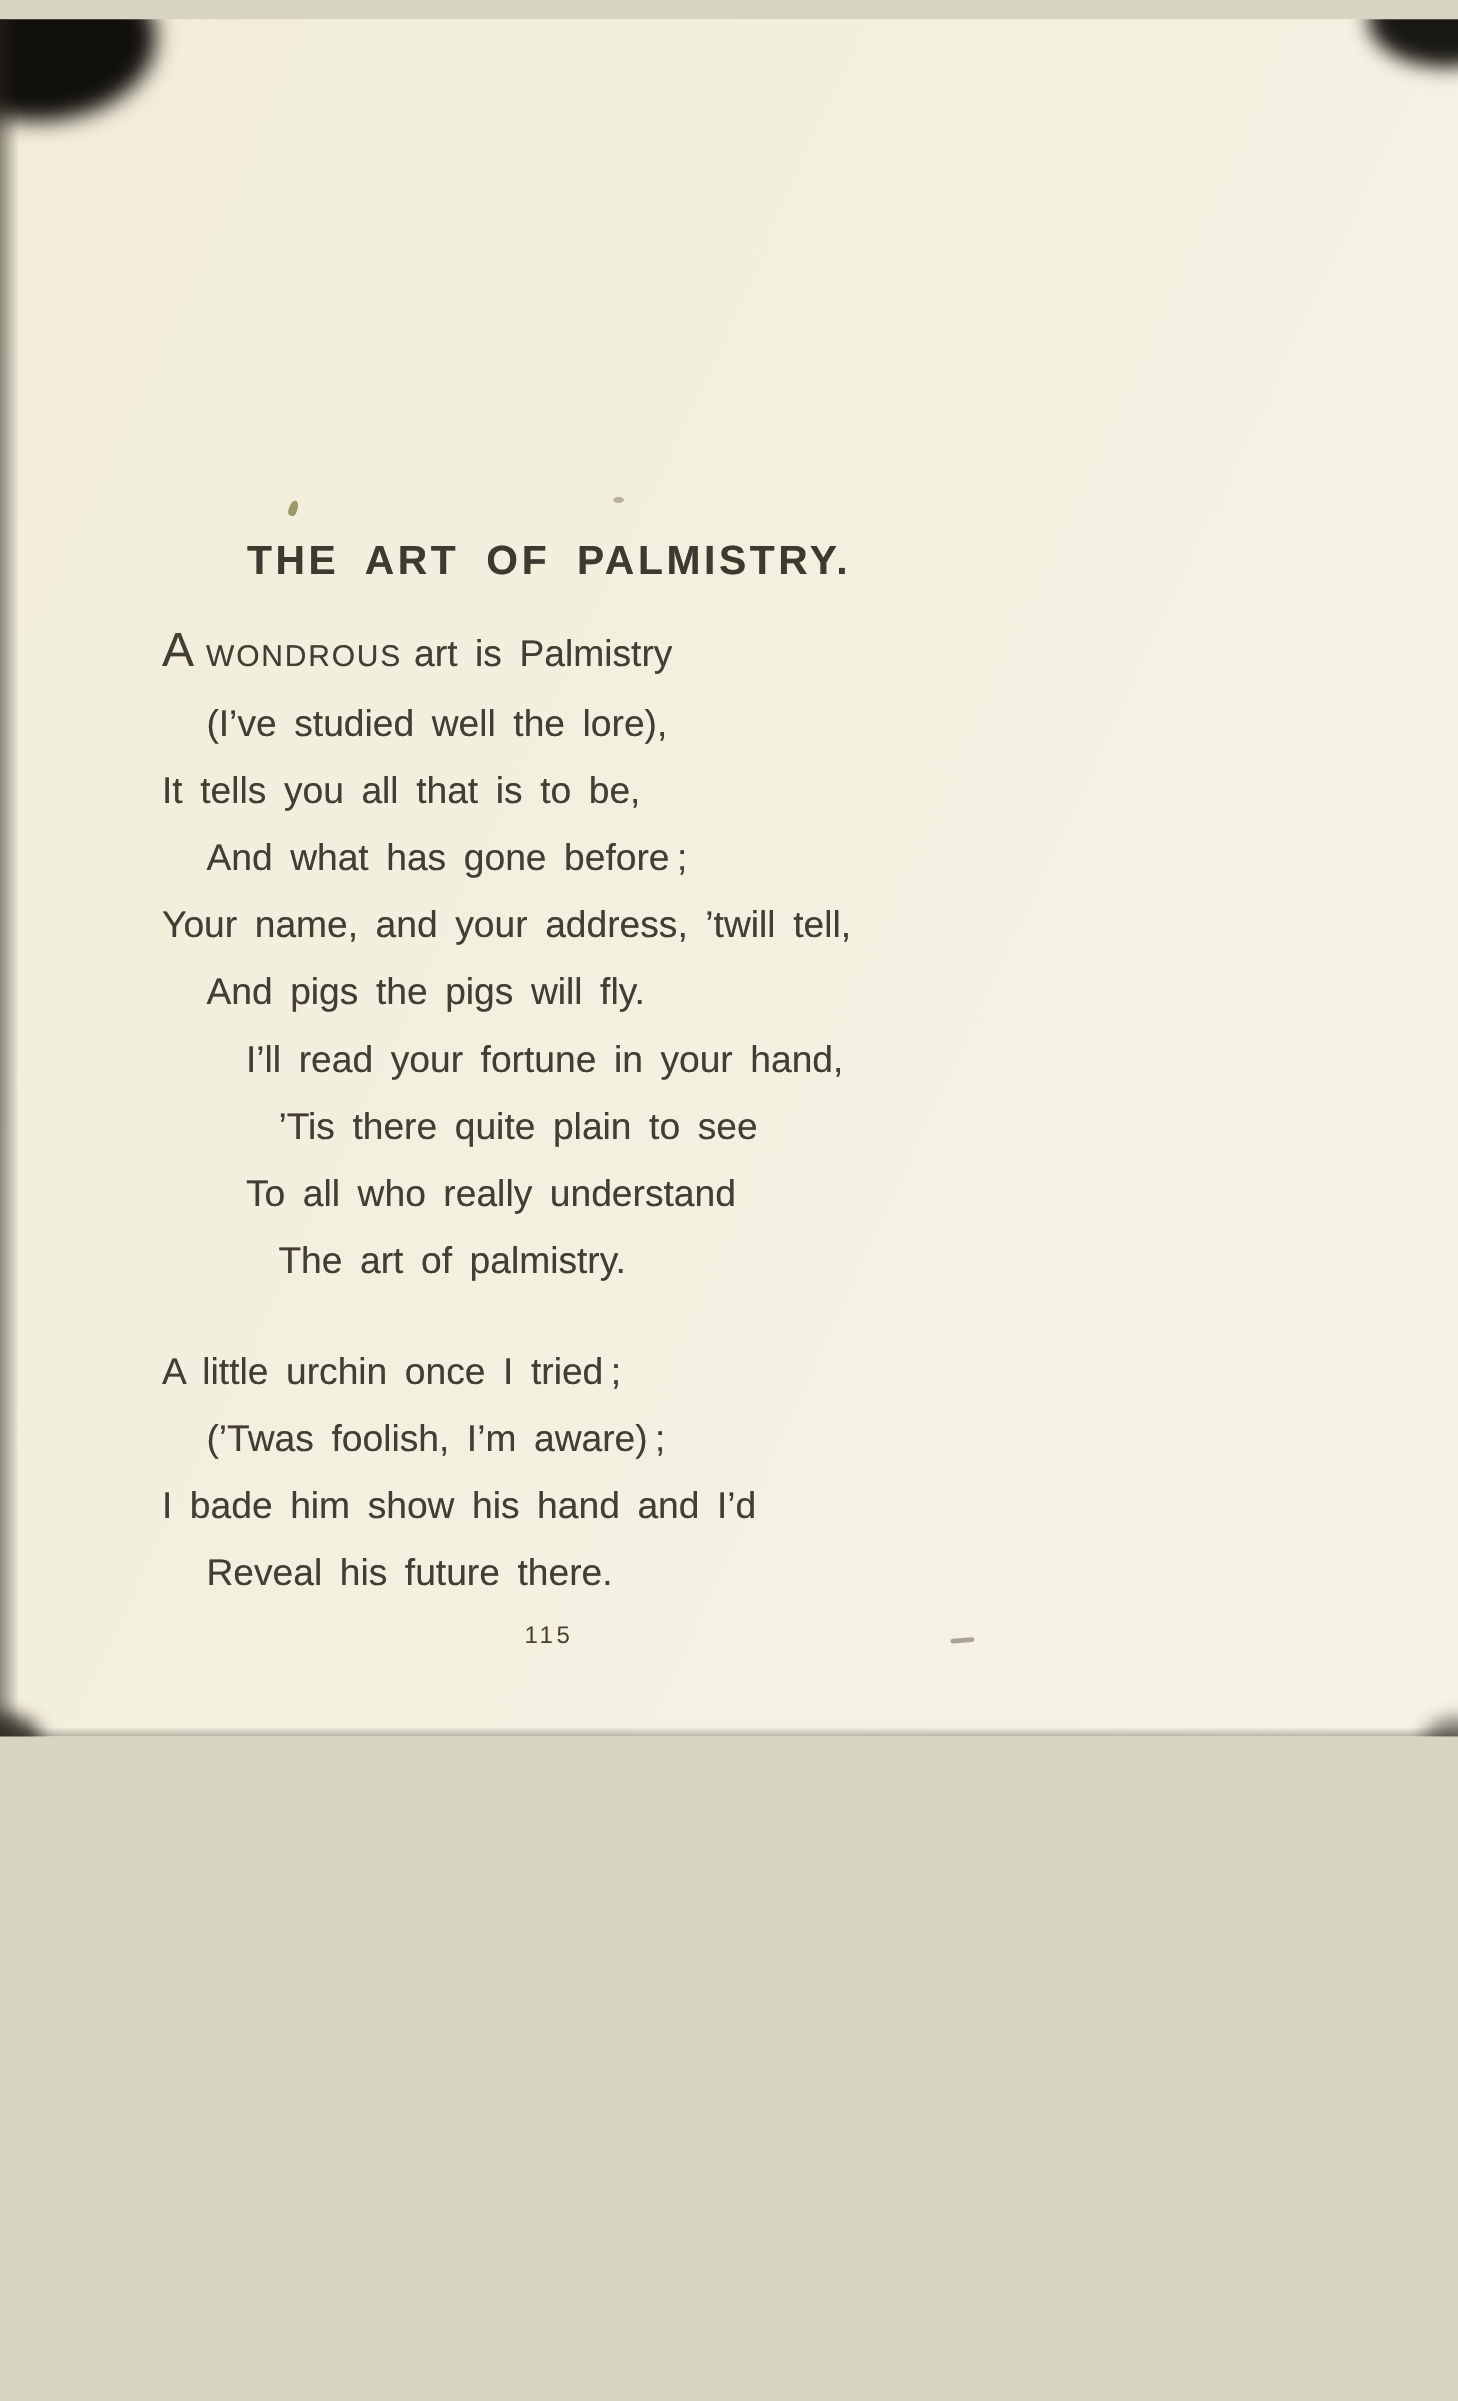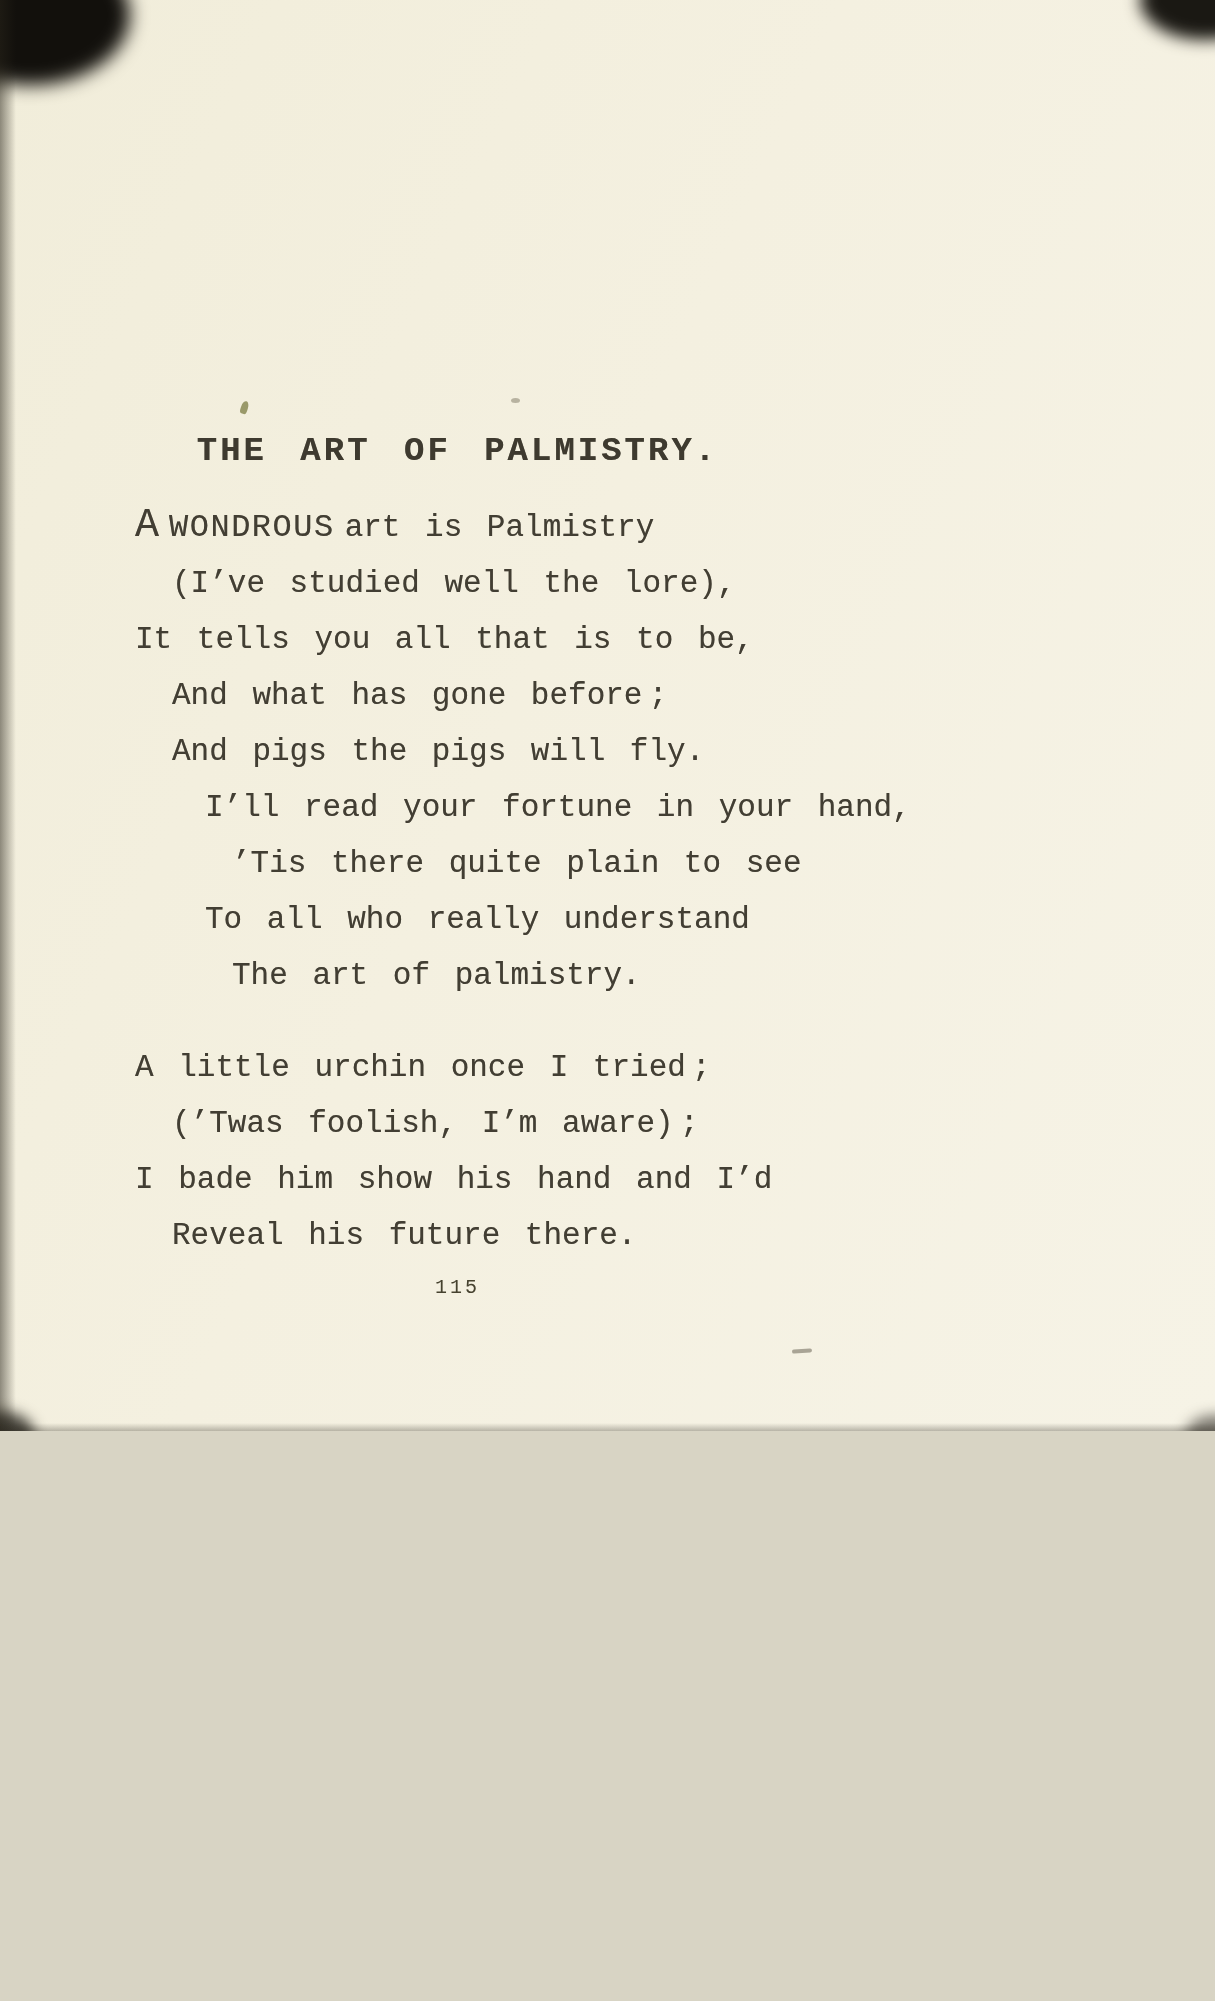--- a/index.html
+++ b/index.html
@@ -2,24 +2,24 @@
 <html><head>
 <meta charset="utf-8">
 <style>
   html, body { margin: 0; padding: 0; }
   body { background: #d8d4c4; }
 
   .page {
     position: relative;
     width: 1215px;
     height: 1431px;
-    margin: 0 auto;
+    margin: 16px auto;
     background: linear-gradient(115deg, #f1edda 0%, #f4f0e0 45%, #f6f3e6 100%);
     overflow: hidden;
-    font-family: Liberation Mono, monospace;
+    font-family: Liberation Sans, sans-serif;
     color: #423e33;
   }
 
   
   .corner-tl {
     position: absolute; top: -55px; left: -70px;
     width: 200px; height: 140px;
     background: #12100c;
     border-radius: 50%;
     filter: blur(9px);
@@ -104,21 +104,21 @@
   .in0 { padding-left: 0; }
   .in1 { padding-left: 37px; }
   .in2 { padding-left: 70px; }
   .in3 { padding-left: 97px; }
 
   .first-line .init {
     font-size: 40px;
     margin-right: 10px;
   }
   .first-line .sc {
-    font-size: 32px;
+    font-size: 25px;
     letter-spacing: 1.5px;
     margin-right: 10px;
   }
 
   .stanza2 { margin-top: 36px; }
 
   .page-number {
     margin-top: 2px;
     text-align: center;
     font-size: 20px;
@@ -146,20 +146,21 @@
 
     <h1 class="title">THE ART OF PALMISTRY.</h1>
 
     <div class="stanza">
       <div class="line in0 first-line">
         <span class="init">A</span><span class="sc">WONDROUS</span><span class="rest">art is Palmistry</span>
       </div>
       <div class="line in1">(I’ve studied well the lore),</div>
       <div class="line in0">It tells you all that is to be,</div>
       <div class="line in1">And what has gone before ;</div>
+      <div class="line in0">Your name, and your address, ’twill tell,</div>
       <div class="line in1">And pigs the pigs will fly.</div>
       <div class="line in2">I’ll read your fortune in your hand,</div>
       <div class="line in3">’Tis there quite plain to see</div>
       <div class="line in2">To all who really understand</div>
       <div class="line in3">The art of palmistry.</div>
     </div>
 
     <div class="stanza stanza2">
       <div class="line in0">A little urchin once I tried ;</div>
       <div class="line in1">(’Twas foolish, I’m aware) ;</div>

